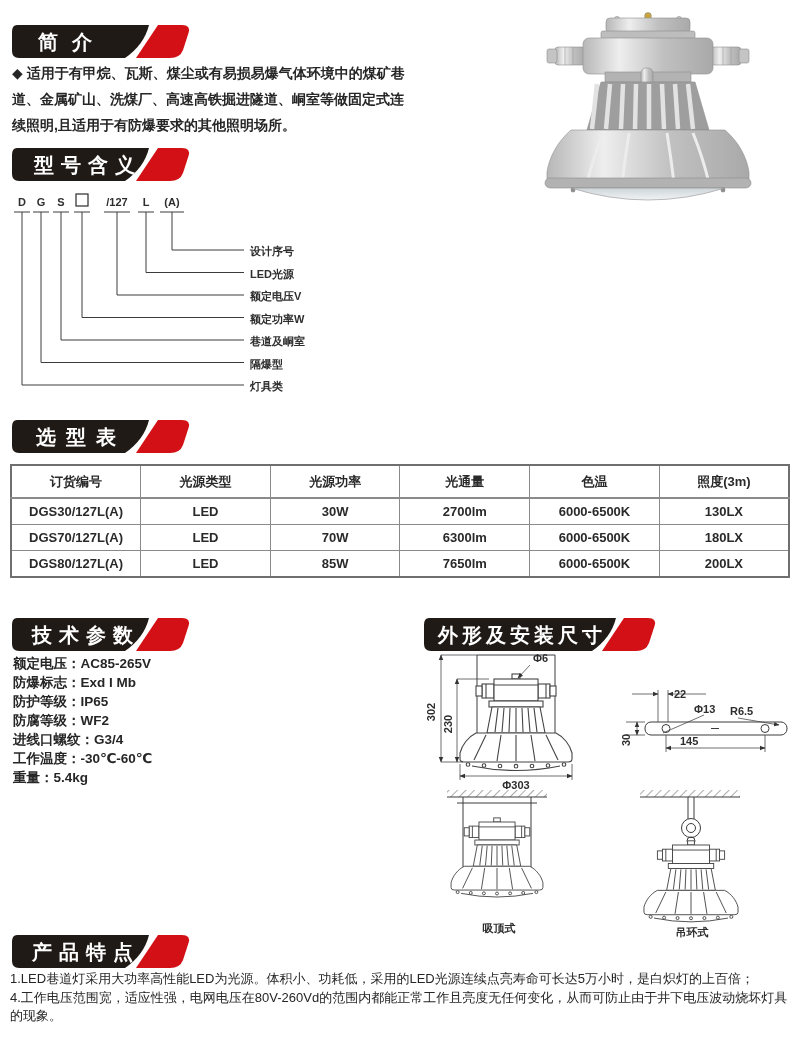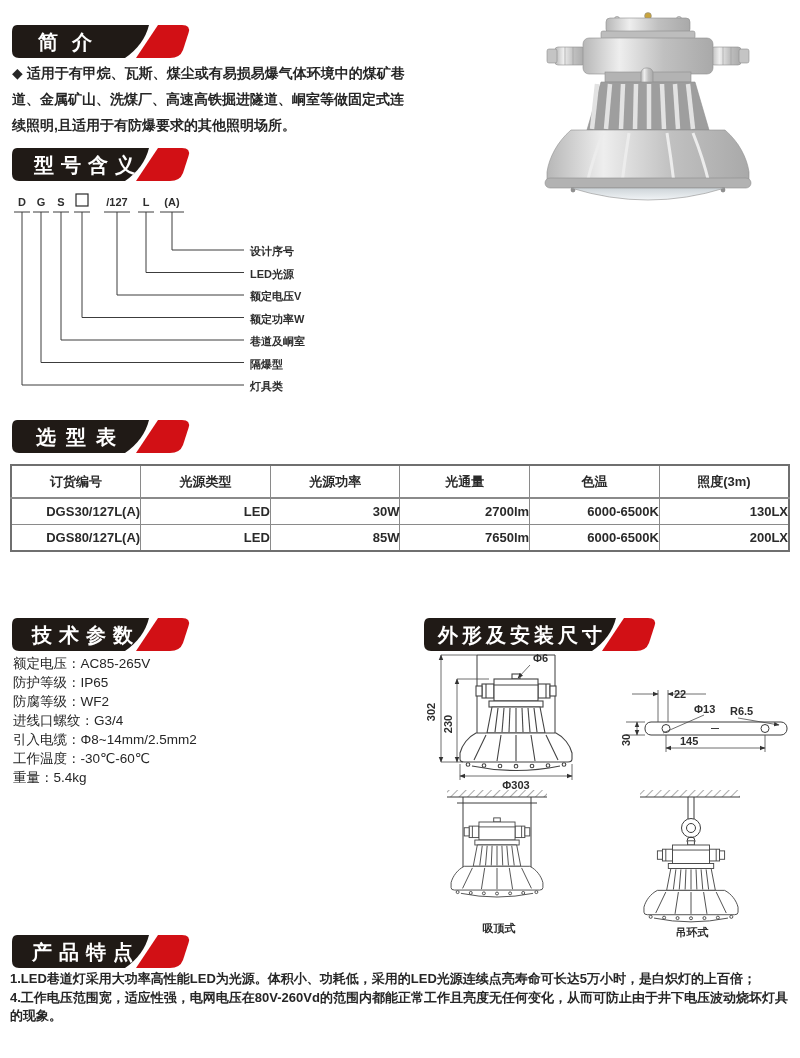--- a/index.html
+++ b/index.html
@@ -17,27 +17,27 @@
   .dline{stroke:#3c3c3c;stroke-width:1;fill:none;}
   .dthin{stroke:#4a4a4a;stroke-width:0.8;fill:none;}
   .code-text{font-size:15px;font-weight:600;fill:#262626;}
   .lbl-text{font-size:15px;font-weight:600;fill:#222222;}
 
   table.sel{position:absolute;left:10px;top:464px;width:780px;border-collapse:collapse;
             table-layout:fixed;border:2px solid #6f6f6f;}
   .sel th,.sel td{border:1px solid #8a8a8a;font-size:13px;font-weight:600;color:#2a2a2a;
                   text-align:center;padding:0;}
   .sel th{height:31px;border-bottom:2px solid #8a8a8a;}
-  .sel td{height:25px;text-align:right;}
+  .sel td{height:25px;}
 
   .tech-list{position:absolute;left:13px;top:654px;}
-  .tech-row{font-size:13.5px;line-height:19px;font-weight:400;color:var(--text);white-space:nowrap;}
+  .tech-row{font-size:13.5px;line-height:19px;font-weight:700;color:var(--text);white-space:nowrap;}
 
   .features{position:absolute;left:10px;top:970px;width:784px;}
-  .feature-item{font-size:13px;line-height:18.5px;font-weight:700;color:var(--text);}
+  .feature-item{font-size:13px;line-height:18.5px;font-weight:400;color:var(--text);}
 
   .mount-label{font-size:13px;font-weight:600;fill:#2e2e2e;}
 </style>
 </head>
 <body>
 
 <div id="page">
 
   <svg width="0" height="0" style="position:absolute">
     <defs>
@@ -206,42 +206,50 @@
     <tbody>
       <tr>
         <td>DGS30/127L(A)</td>
           <td>LED</td>
           <td>30W</td>
           <td>2700lm</td>
           <td>6000-6500K</td>
           <td>130LX</td>
       </tr>
       <tr>
+        <td>DGS70/127L(A)</td>
+          <td>LED</td>
+          <td>70W</td>
+          <td>6300lm</td>
+          <td>6000-6500K</td>
+          <td>180LX</td>
+      </tr>
+      <tr>
         <td>DGS80/127L(A)</td>
           <td>LED</td>
           <td>85W</td>
           <td>7650lm</td>
           <td>6000-6500K</td>
           <td>200LX</td>
       </tr>
     </tbody>
   </table>
 
   <svg class="banner" style="left:12px;top:618px" width="192" height="33" viewBox="0 0 192 33">
     <path d="M5,0 H137 Q132,20 113,33 H7 Q0,33 0,26 V7 Q0,0 5,0 Z" fill="var(--banner_black)"></path>
     <path d="M146,0 H170 Q179,0 176.5,8 L171,25 Q168,33 158,33 H124 Z" fill="var(--banner_red)"></path>
     <text x="20" y="24" letter-spacing="7">技术参数</text>
   </svg>
 
   <div class="tech-list">
     <div class="tech-row"><span>额定电压：</span><span>AC85-265V</span></div>
+    <div class="tech-row"><span>防爆标志：</span><span>Exd I Mb</span></div>
     <div class="tech-row"><span>防护等级：</span><span>IP65</span></div>
     <div class="tech-row"><span>防腐等级：</span><span>WF2</span></div>
     <div class="tech-row"><span>进线口螺纹：</span><span>G3/4</span></div>
-    <div class="tech-row"><span>引入电缆：</span><span>Φ8~14mm/2.5mm2</span></div>
     <div class="tech-row"><span>工作温度：</span><span>-30℃-60℃</span></div>
     <div class="tech-row"><span>重量：</span><span>5.4kg</span></div>
   </div>
 
   <svg class="banner" style="left:424px;top:618px" width="248" height="33" viewBox="0 0 248 33">
     <path d="M5,0 H192 Q187,20 168,33 H7 Q0,33 0,26 V7 Q0,0 5,0 Z" fill="var(--banner_black)"></path>
     <path d="M200,0 H224 Q233,0 230.5,8 L225,25 Q222,33 212,33 H178 Z" fill="var(--banner_red)"></path>
     <text x="14" y="24" letter-spacing="4" font-size="19">外形及安装尺寸</text>
   </svg>
 

